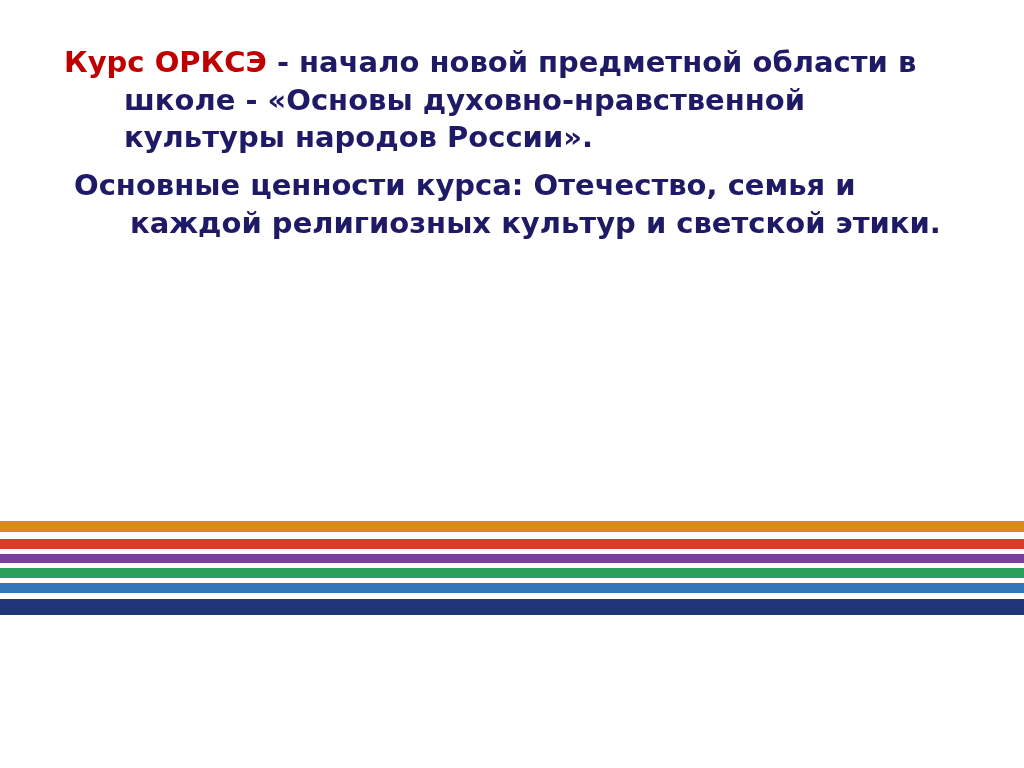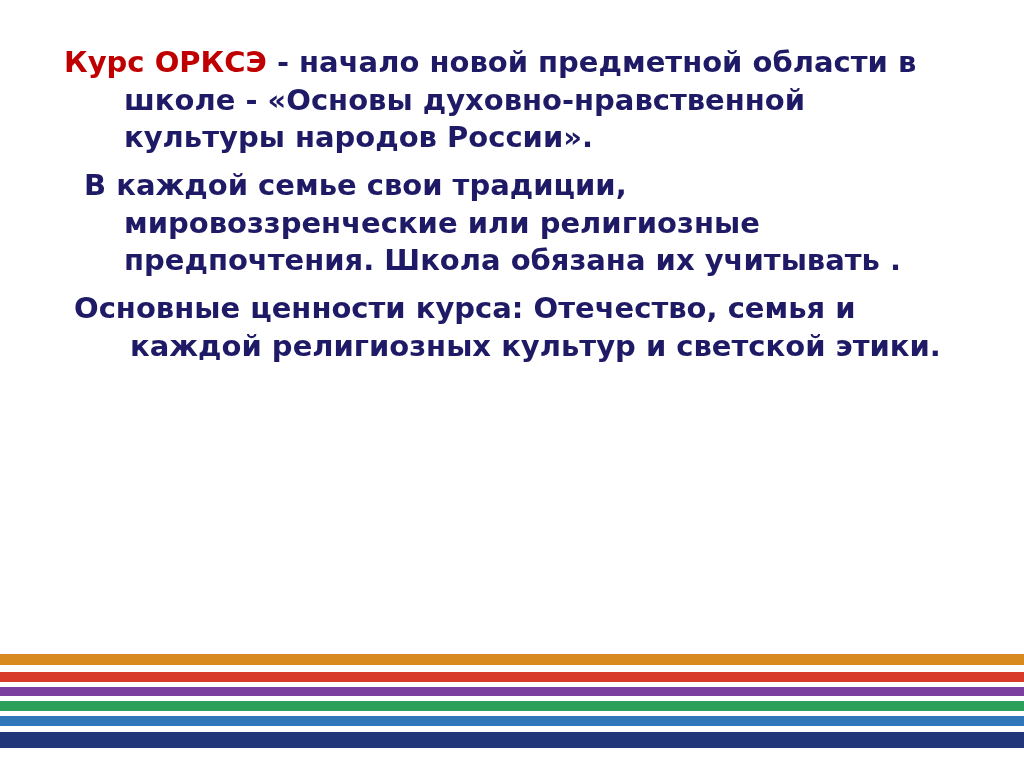--- a/index.html
+++ b/index.html
@@ -9,21 +9,21 @@
   body {
     width: 1024px;
     height: 768px;
     background: #ffffff;
     font-family: "DejaVu Sans", "Liberation Sans", sans-serif;
     overflow: hidden;
   }
   .slide {
     position: relative;
     width: 1024px;
-    height: 748px;
+    height: 615px;
     background: #ffffff;
     box-sizing: border-box;
   }
   .content {
     position: absolute;
     left: 64px;
     top: 44px;
     width: 900px;
   }
   .para {
@@ -67,21 +67,20 @@
 </style>
 </head>
 <body>
 
 <div class="slide">
 
   <div class="content">
 
     <p class="para para-1"><span class="accent-word">Курс ОРКСЭ</span><span> - начало  новой  предметной области в школе - «Основы духовно-нравственной культуры народов России».</span></p>
 
-    <p class="para para-2">  В каждой семье свои традиции, мировоззренческие или религиозные предпочтения. Школа обязана их учитывать .</p>
 
     <p class="para para-3">Основные ценности курса: Отечество, семья и каждой религиозных культур и светской этики.</p>
 
   </div>
 
   <div class="stripes">
     <span class="stripe" style="height:16px;background:#ffffff;"></span>
     <span class="stripe" style="height:11px;background:#d98a1e;"></span>
     <span class="stripe" style="height:7px;background:#ffffff;"></span>
     <span class="stripe" style="height:10px;background:#d93b2b;"></span>

